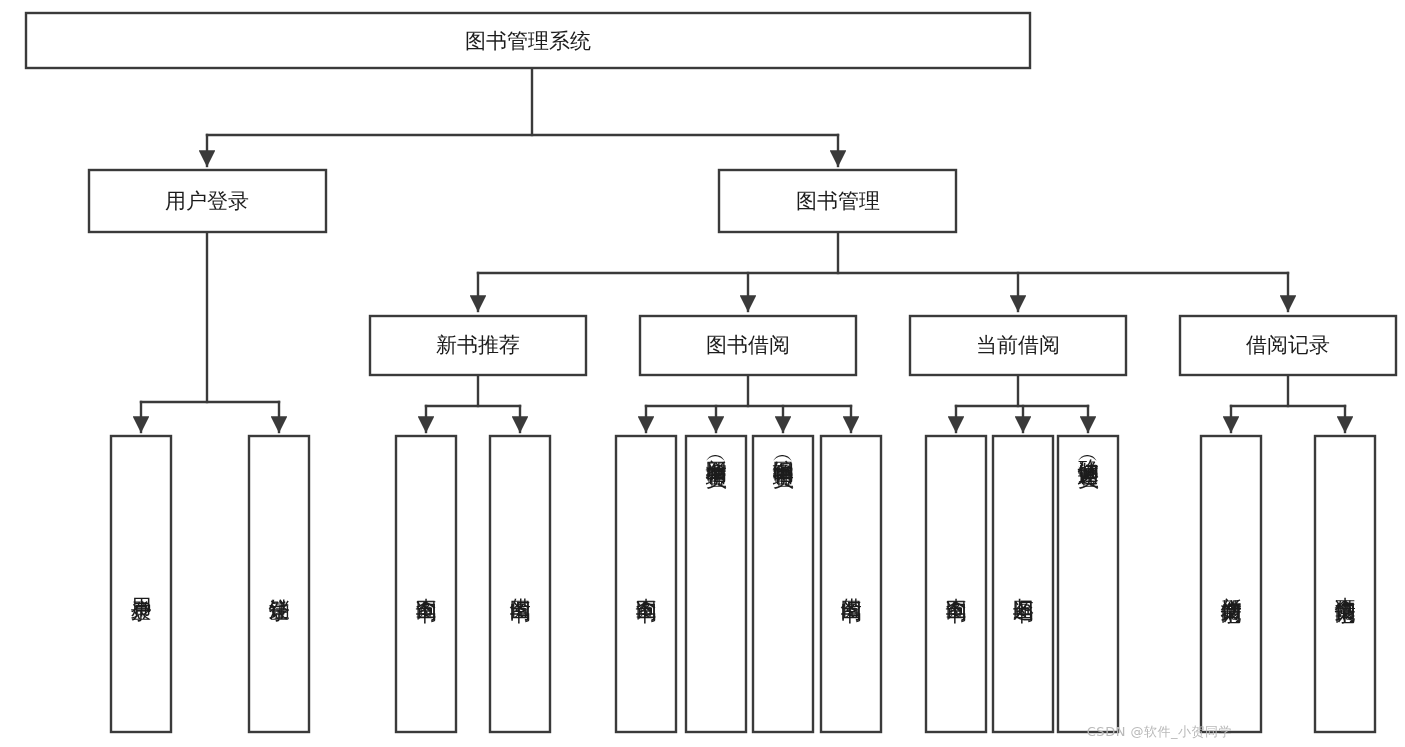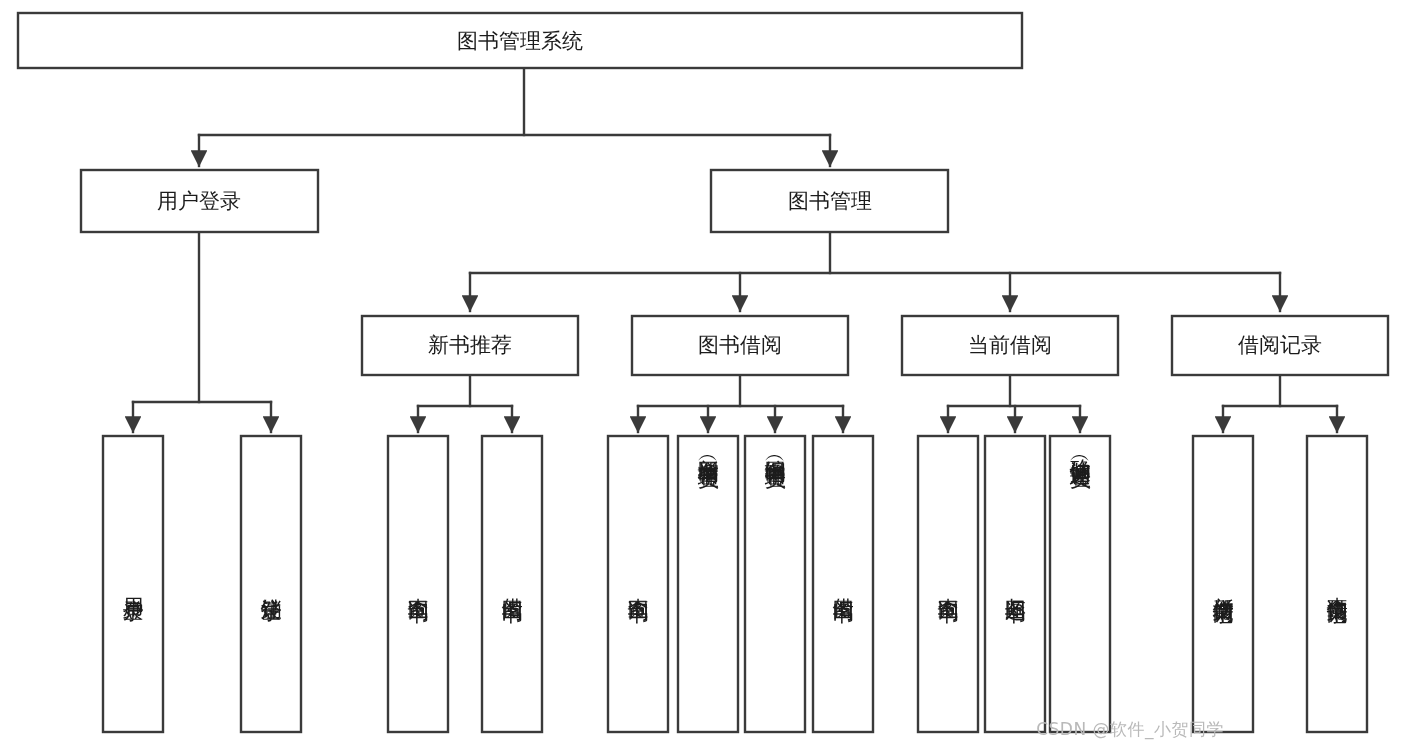--- a/index.html
+++ b/index.html
@@ -11,20 +11,21 @@
     width: 1405px;
     height: 747px;
     font-family: "DejaVu Sans", "Liberation Sans", sans-serif;
     position: relative;
     overflow: hidden;
   }
   #diagram-root {
     position: relative;
     width: 1234px;
     height: 747px;
+    margin-left: 8px;
   }
   svg.diagram-svg {
     position: absolute;
     left: 0;
     top: 0;
     width: 1405px;
     height: 747px;
   }
   .node-box {
     fill: #ffffff;
@@ -63,21 +64,21 @@
     color: #1c1c1c;
     letter-spacing: 1.5px;
     white-space: nowrap;
     text-align: center;
   }
   .watermark {
     position: absolute;
     right: 10px;
     bottom: 6px;
     font-family: "DejaVu Sans", "Liberation Sans", sans-serif;
-    font-size: 17px;
+    font-size: 13px;
     color: #b9b9b9;
     letter-spacing: 0.5px;
     white-space: nowrap;
   }
 </style>
 </head>
 <body>
 
 <div id="diagram-root">
 

